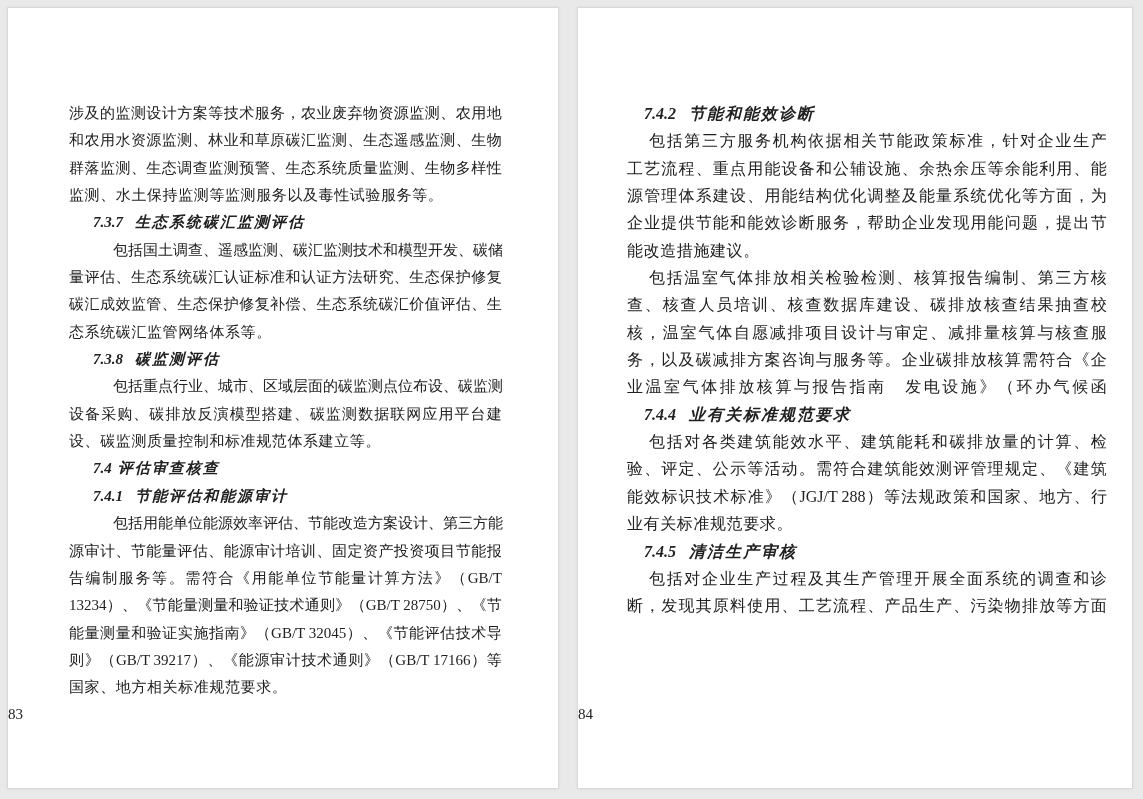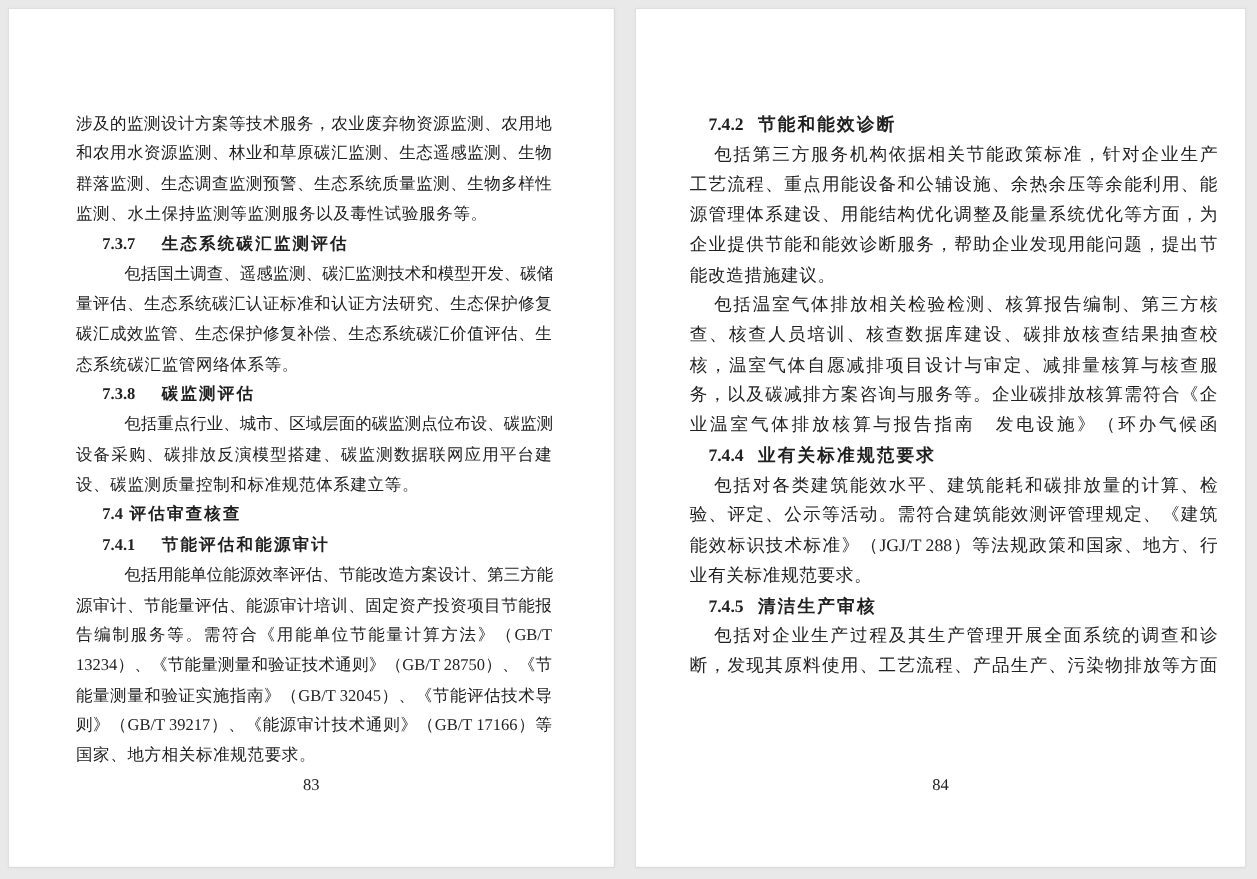--- a/index.html
+++ b/index.html
@@ -10,30 +10,30 @@
   .page.pg0{left:7px;width:552px;}
   .page.pg1{left:577px;width:556px;}
   .page-body{position:absolute;top:92px;}
   .pg0 .page-body{left:61px;width:433px;font-size:15px;}
   .pg1 .page-body{left:49px;width:480px;font-size:16px;}
   .line{height:27.35px;line-height:27.35px;white-space:pre;}
   .line.j{display:flex;justify-content:space-between;}
   .line.j span{white-space:pre;}
   .pg0 .line.ind{padding-left:44px;}
   .pg1 .line.ind{padding-left:22px;}
-  .line.h{font-weight:bold;}
+  .line.h{font-weight:bold;font-style:italic;}
   .pg0 .line.h{padding-left:24px;}
   .pg1 .line.h{padding-left:17px;}
   .line.h .h-title{letter-spacing:2px;}
-  .pg0 .h3 .h-title{margin-left:24px;}
+  .pg0 .h3 .h-title{margin-left:12px;}
   .pg1 .h3 .h-title{margin-left:13px;}
   .pg0 .h2 .h-title{margin-left:6px;}
   .line.plain{letter-spacing:0.6px;}
   .page-number{position:absolute;left:0;right:0;top:693px;height:27px;line-height:27px;
-               text-align:center;font-size:15px;color:#212121;}
+               font-size:15px;color:#212121;}
 </style>
 </head>
 <body>
 
 <div class="viewer">
   <div class="page pg0">
     <div class="page-body">
         <div class="line j"><span>涉</span><span>及</span><span>的</span><span>监</span><span>测</span><span>设</span><span>计</span><span>方</span><span>案</span><span>等</span><span>技</span><span>术</span><span>服</span><span>务</span><span>，</span><span>农</span><span>业</span><span>废</span><span>弃</span><span>物</span><span>资</span><span>源</span><span>监</span><span>测</span><span>、</span><span>农</span><span>用</span><span>地</span></div>
         <div class="line j"><span>和</span><span>农</span><span>用</span><span>水</span><span>资</span><span>源</span><span>监</span><span>测</span><span>、</span><span>林</span><span>业</span><span>和</span><span>草</span><span>原</span><span>碳</span><span>汇</span><span>监</span><span>测</span><span>、</span><span>生</span><span>态</span><span>遥</span><span>感</span><span>监</span><span>测</span><span>、</span><span>生</span><span>物</span></div>
         <div class="line j"><span>群</span><span>落</span><span>监</span><span>测</span><span>、</span><span>生</span><span>态</span><span>调</span><span>查</span><span>监</span><span>测</span><span>预</span><span>警</span><span>、</span><span>生</span><span>态</span><span>系</span><span>统</span><span>质</span><span>量</span><span>监</span><span>测</span><span>、</span><span>生</span><span>物</span><span>多</span><span>样</span><span>性</span></div>

